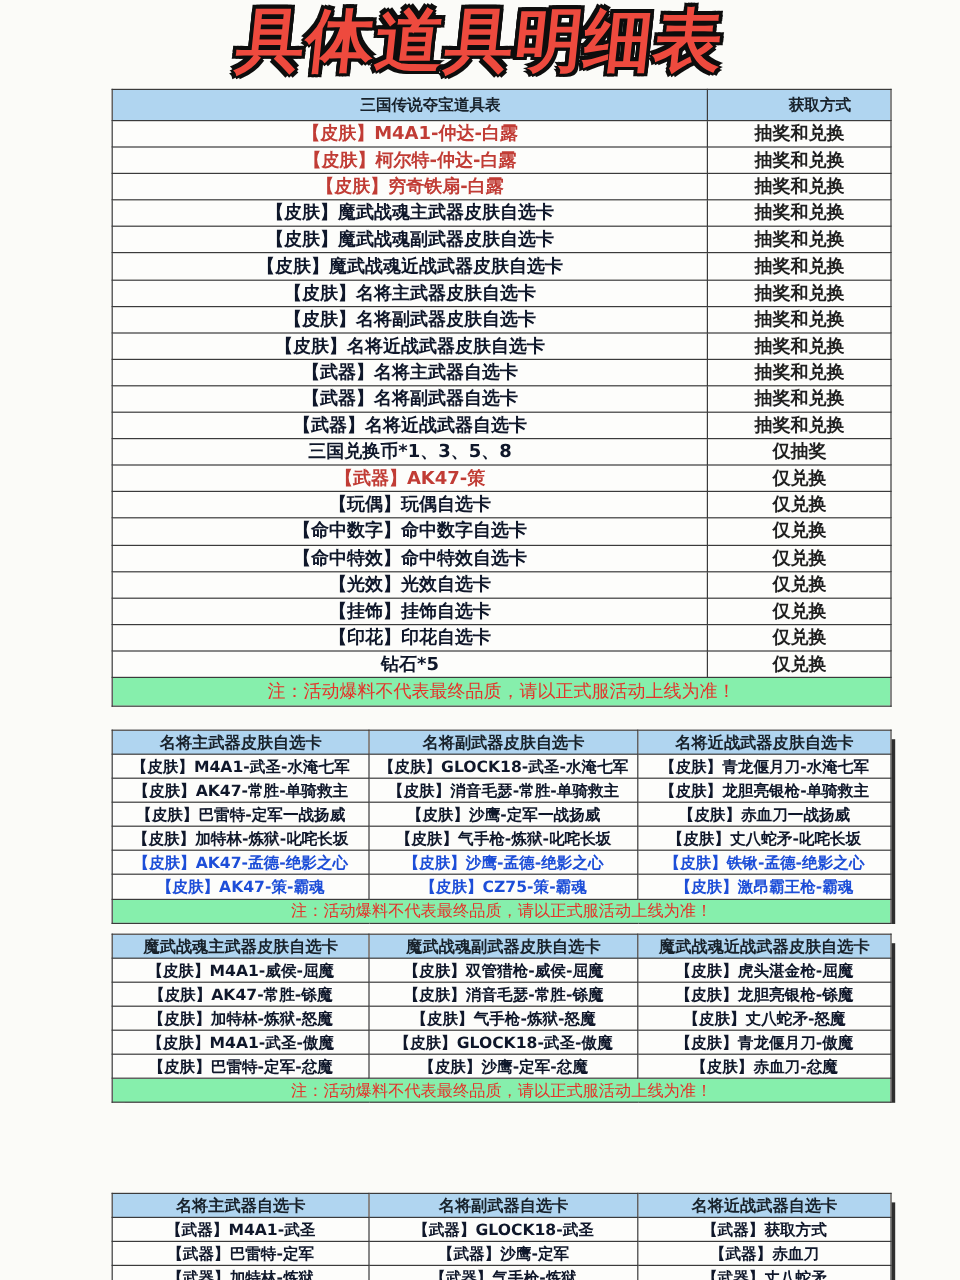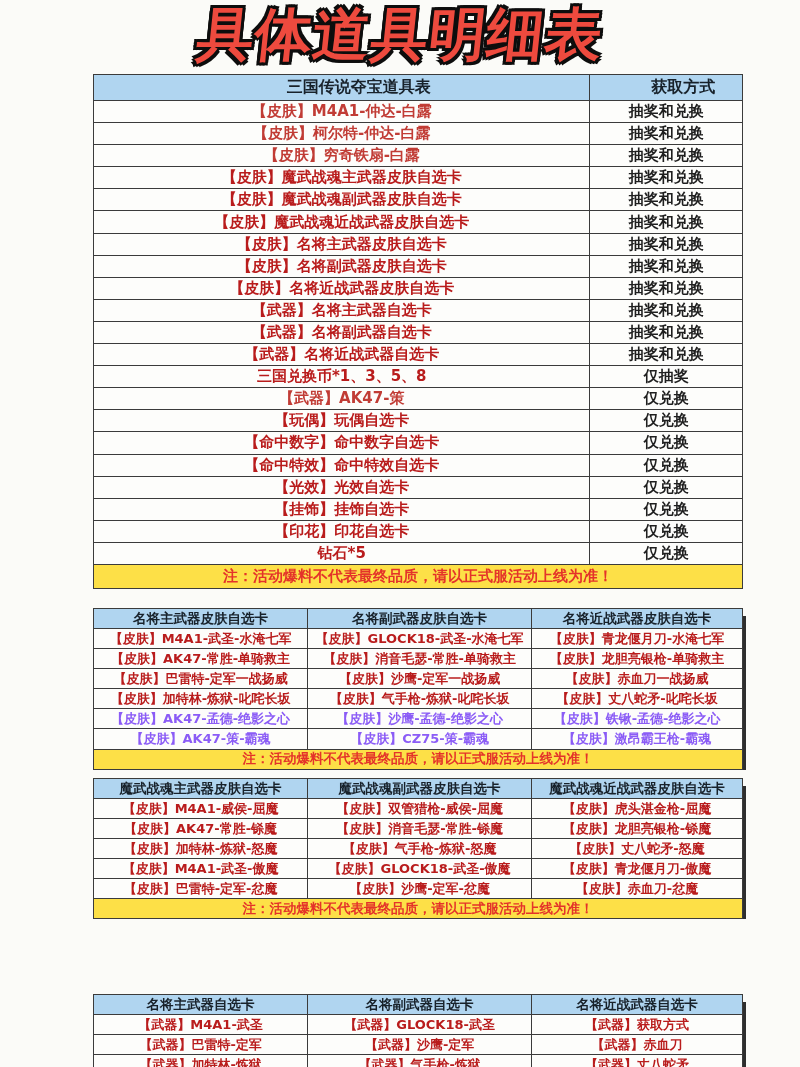--- a/index.html
+++ b/index.html
@@ -31,28 +31,28 @@
   .tbl th,.tbl td{
     border:1.5px solid #3b3b3b;
     text-align:center;vertical-align:middle;
     padding:0 2px;overflow:hidden;white-space:nowrap;
   }
   .tbl .head th{
     background:#b0d5f0;
     font-weight:700;color:#18222b;
   }
   .note-row td{
-    color:#e4332a;font-weight:700;background:#fde047;
+    color:#e4332a;font-weight:400;background:#86efac;
   }
   .c-red{color:#c13c35;}
-  .c-blue{color:#8b5cf6;}
-  .c-black{color:#b91c1c;}
+  .c-blue{color:#1d4ed8;}
+  .c-black{color:#0f172a;}
   
   .t1{top:74px;}
-  .t1 .head th{height:25px;font-size:16px;padding-left:36px;}
+  .t1 .head th{height:25px;font-size:13px;padding-left:36px;}
   .t1 .row td{height:21.1px;font-size:15px;font-weight:600;text-align:center;}
   .t1 .note-row td{height:23px;font-size:15px;}
   .t1 col.c-item{width:76.5%;}
   .t1 col.c-method{width:23.5%;}
   
   .grid .head th{height:19px;font-size:13.5px;margin-top:46px;}
   .grid .row td{height:19.1px;font-size:13px;font-weight:600;}
   .grid .note-row td{height:19px;font-size:13.5px;}
   .grid col.g1{width:33%;}
   .grid col.g2{width:34.5%;}

